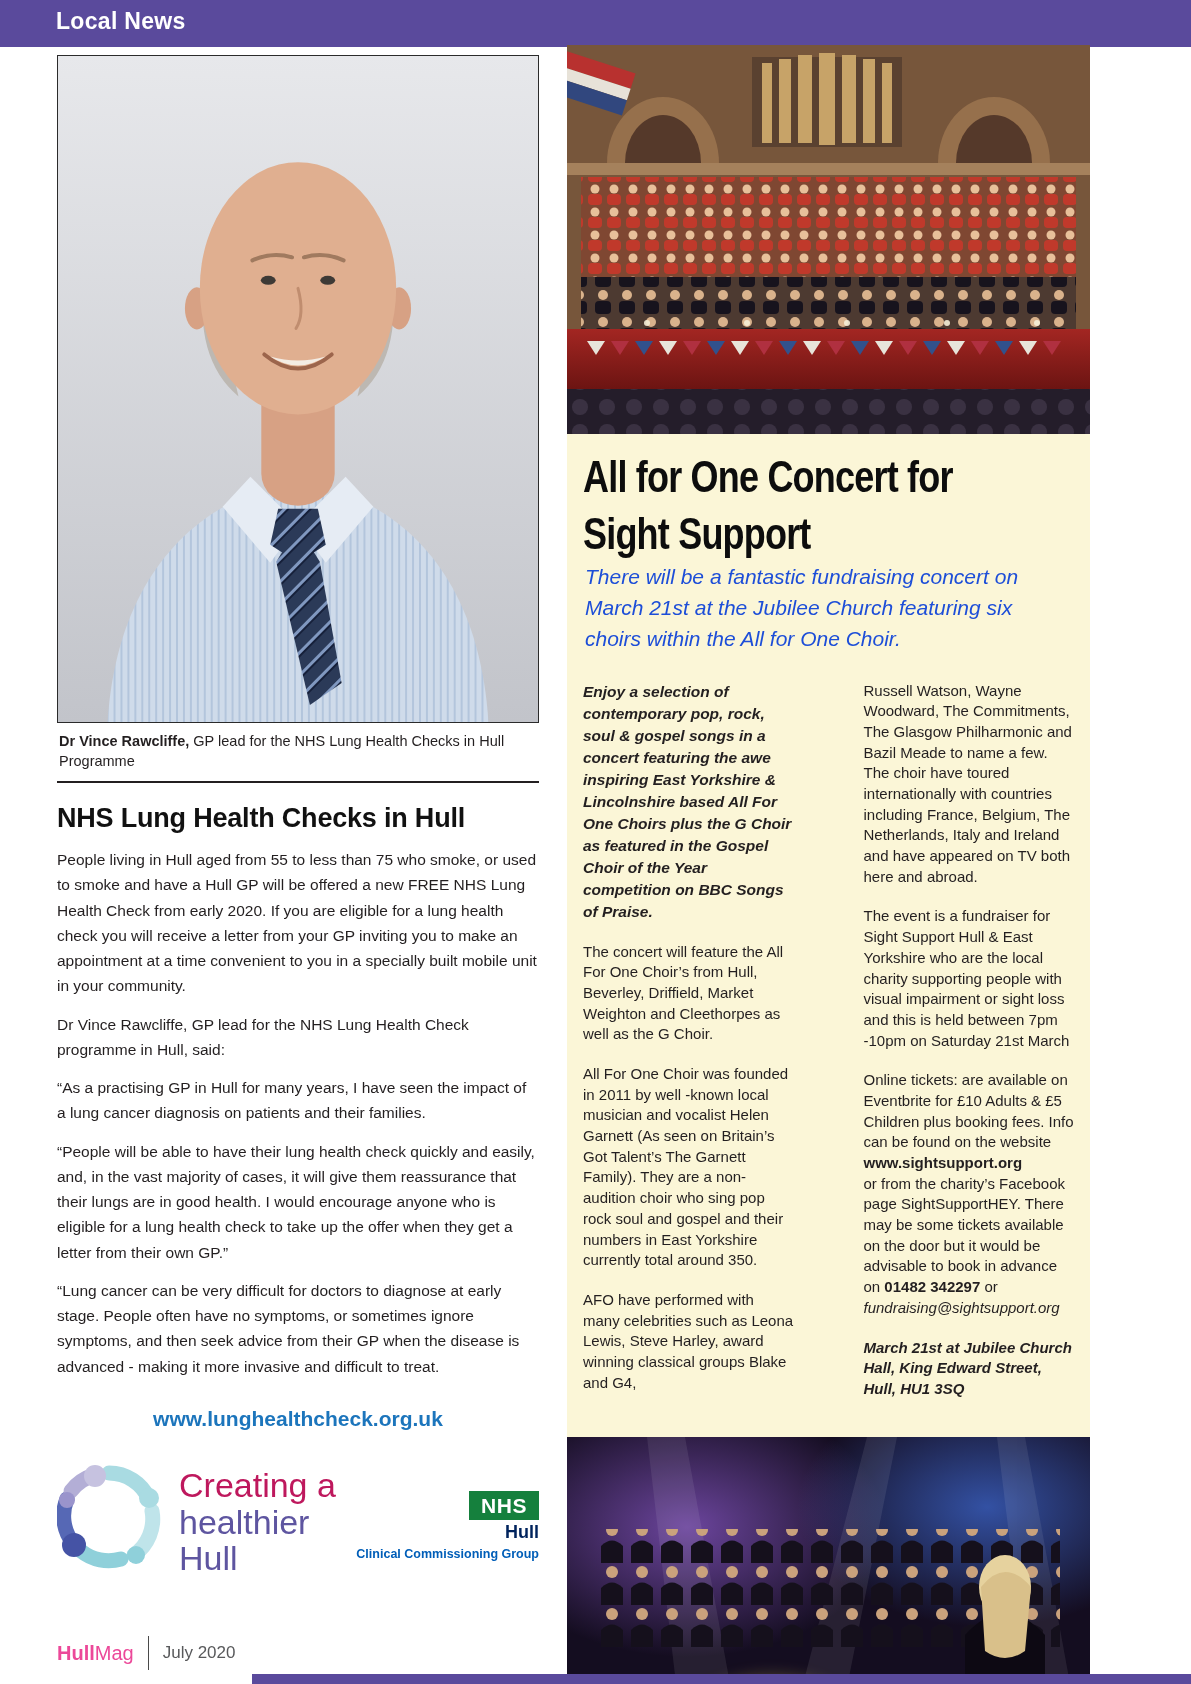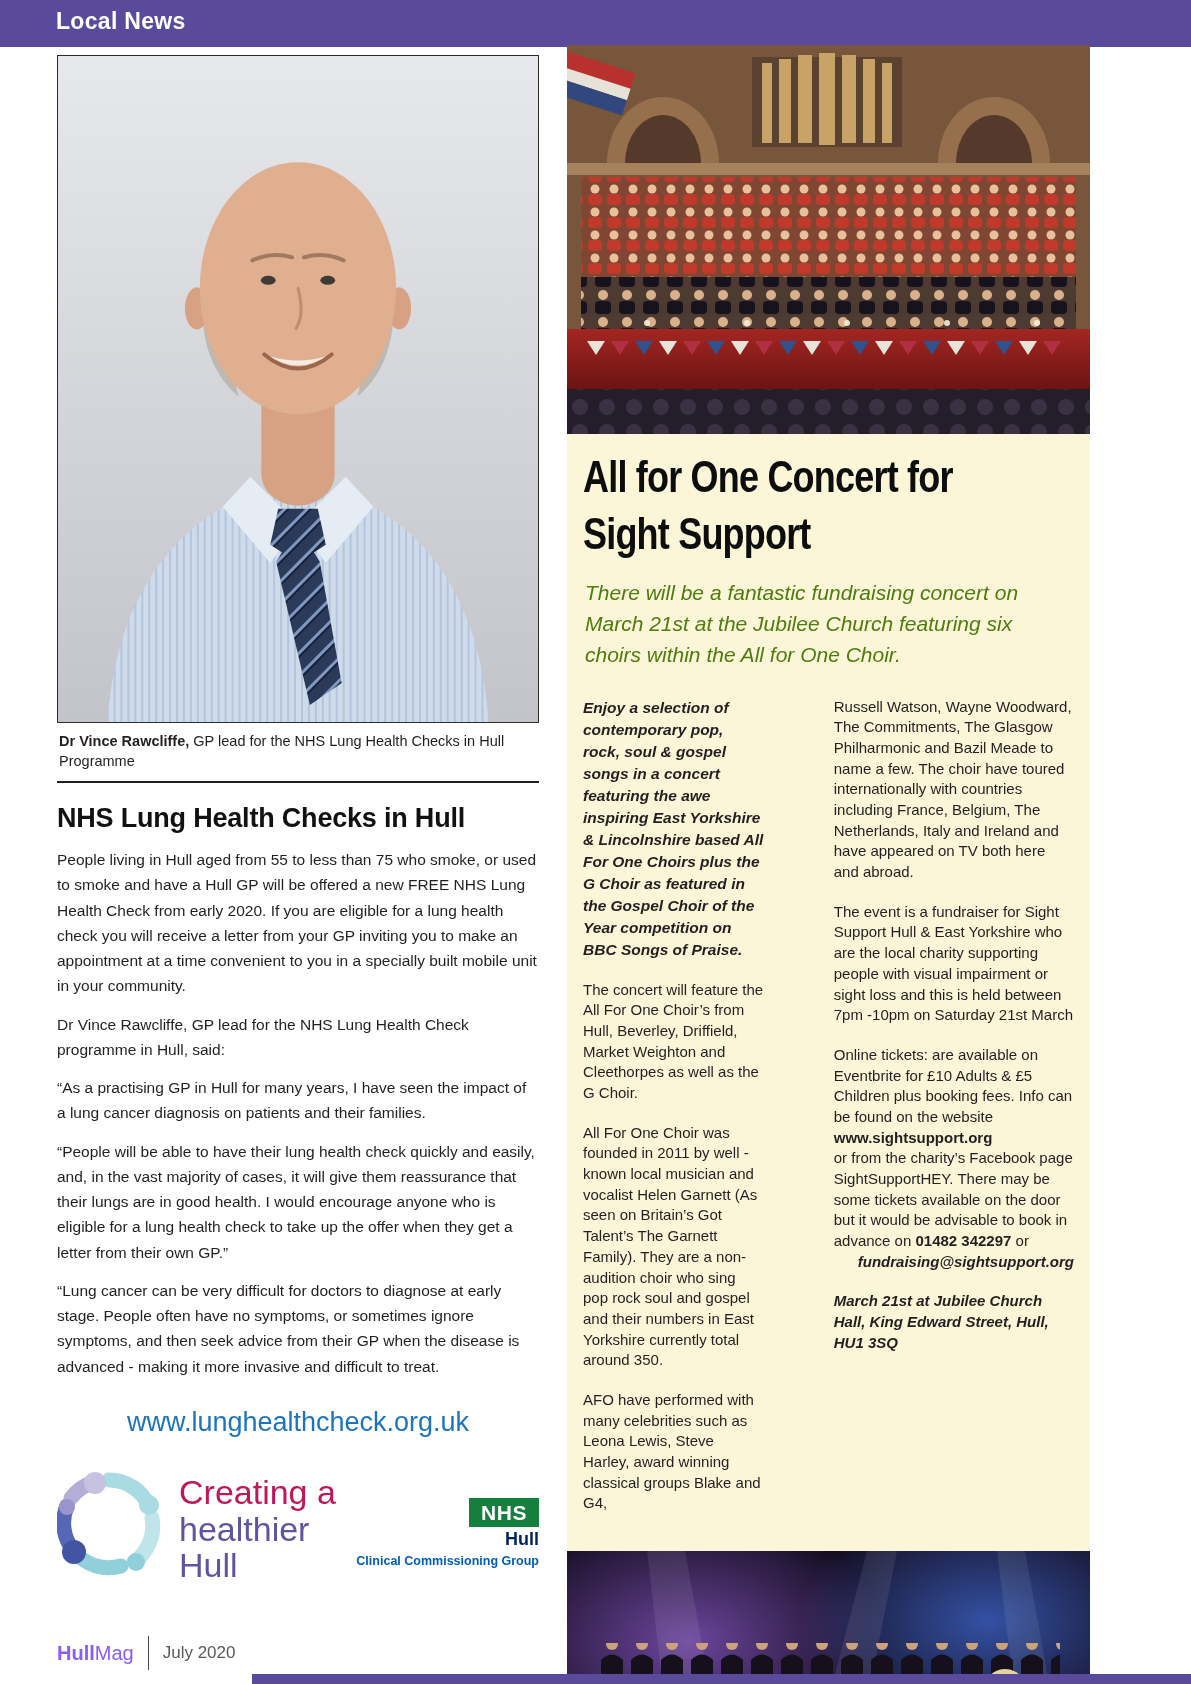--- a/index.html
+++ b/index.html
@@ -12,21 +12,21 @@
 
   
   .leftcol{position:absolute;left:57px;top:55px;width:482px;}
   .photo-frame{border:1px solid #2b2b2b;height:666px;background:#dcdde0;}
   .photo-frame svg{display:block;width:100%;height:100%;}
   .caption{margin:9px 2px 0 2px;font-size:14.5px;line-height:1.35;color:#231f20;}
   .caption b{font-weight:700;}
   .rule{height:2px;background:#231f20;margin-top:10px;}
   .leftcol h2{margin:20px 0 4px 0;font-size:27px;font-weight:800;color:#111111;letter-spacing:-.2px;}
   .leftcol p.body{margin:13px 0;font-size:15.5px;line-height:1.63;color:#231f20;}
-  .weblink{margin-top:28px;text-align:center;font-size:27px;font-weight:400;color:#1c75bc;cursor:pointer;}
+  .weblink{margin-top:28px;text-align:center;font-size:21px;font-weight:700;color:#1c75bc;cursor:pointer;}
 
   .logos{margin-top:34px;display:flex;align-items:flex-start;justify-content:space-between;}
   .chh{display:flex;align-items:flex-start;}
   .chh svg{width:104px;height:104px;margin-right:18px;}
   .chh-text{padding-top:2px;line-height:1.08;}
   .chh-1{font-size:34px;color:#be185d;}
   .chh-2{font-size:34px;color:#5e55a0;}
   .chh-3{font-size:34px;color:#5e55a0;}
   .nhs{margin-top:26px;text-align:right;}
   .nhs-box{display:inline-block;background:#15803d;color:#ffffff;font-weight:800;
@@ -36,40 +36,40 @@
 
   
   .rightcol{position:absolute;left:567px;top:45px;width:523px;background:#fbf6d7;}
   .photo1{height:389px;overflow:hidden;}
   .photo1 svg,.photo2 svg{display:block;width:100%;height:100%;}
   .yellow-body{padding:14px 16px 18px 16px;}
   .headline{color:#0d0d0d;}
   .headline .hl{display:block;}
   .headline .hl span{display:inline-block;transform:scaleX(.8);transform-origin:left center;
         font-size:45px;font-weight:800;letter-spacing:-1px;line-height:57px;white-space:nowrap;}
-  .intro{margin:16px 2px 0 2px;font-size:21px;line-height:1.47;font-style:italic;color:#4d7c0f;}
+  .intro{margin:0 2px 0 2px;font-size:21px;line-height:1.47;font-style:italic;color:#1d4ed8;}
   .cols{display:flex;margin-top:26px;gap:46px;}
   .col{width:50%;font-size:15px;line-height:1.38;color:#231f20;}
   .col.c1{padding-right:12px;}
   .col.c2{padding-left:12px;}
   .col p{margin:0 0 19px 0;}
   .lead{font-weight:700;font-style:italic;font-size:15.5px;line-height:1.42;}
   .site{display:block;font-weight:800;}
   .bold{font-weight:800;}
-  .bolditalic{font-weight:700;font-style:italic;margin-left:24px;}
+  .bolditalic{font-weight:400;font-style:italic;}
   .venue{font-weight:800;font-style:italic;}
   .photo2{position:relative;height:340px;overflow:hidden;}
   .stage-logo{position:absolute;left:118px;bottom:14px;width:158px;height:78px;border-radius:50%;
         background:radial-gradient(ellipse at 50% 35%, #e8c95f 0%, #c79d33 55%, #8a6a1d 100%);
         border:3px solid #f0d87e;box-shadow:0 0 18px rgba(232,201,95,.45);
         display:flex;flex-direction:column;align-items:center;justify-content:center;transform:rotate(-3deg);}
 
   
   .footer{position:absolute;left:57px;top:1636px;display:flex;align-items:center;}
-  .brand{font-size:20px;color:#8b5cf6;}
+  .brand{font-size:20px;color:#ec4899;}
   .brand b{font-weight:800;}
   .fdiv{width:1px;height:34px;background:#4a4a4a;margin:0 14px;}
   .issue{font-size:17px;color:#58595b;}
   .bottomstrip{position:absolute;left:252px;right:0;top:1674px;height:10px;background:#5a4a9c;}
 </style>
 </head>
 <body>
 
 <div class="page">
 

